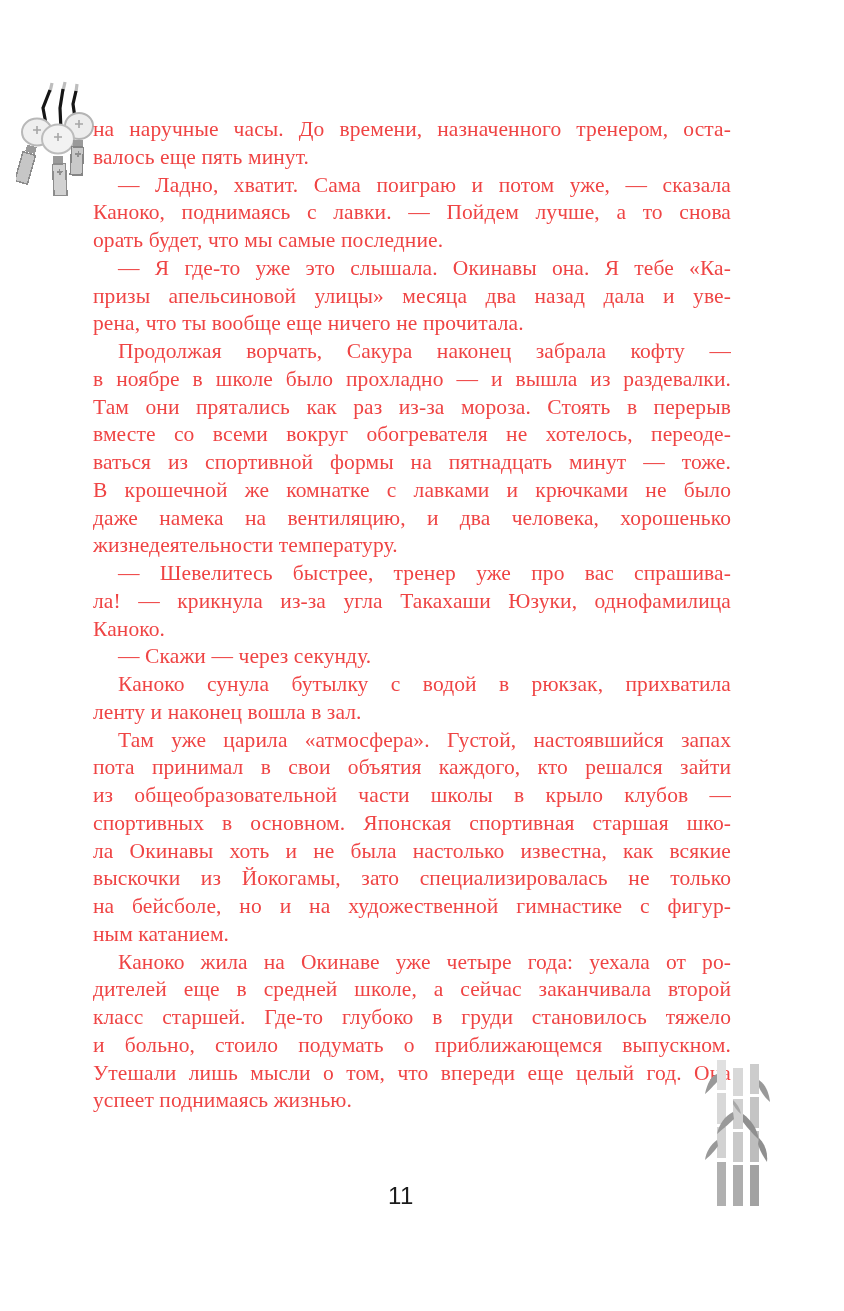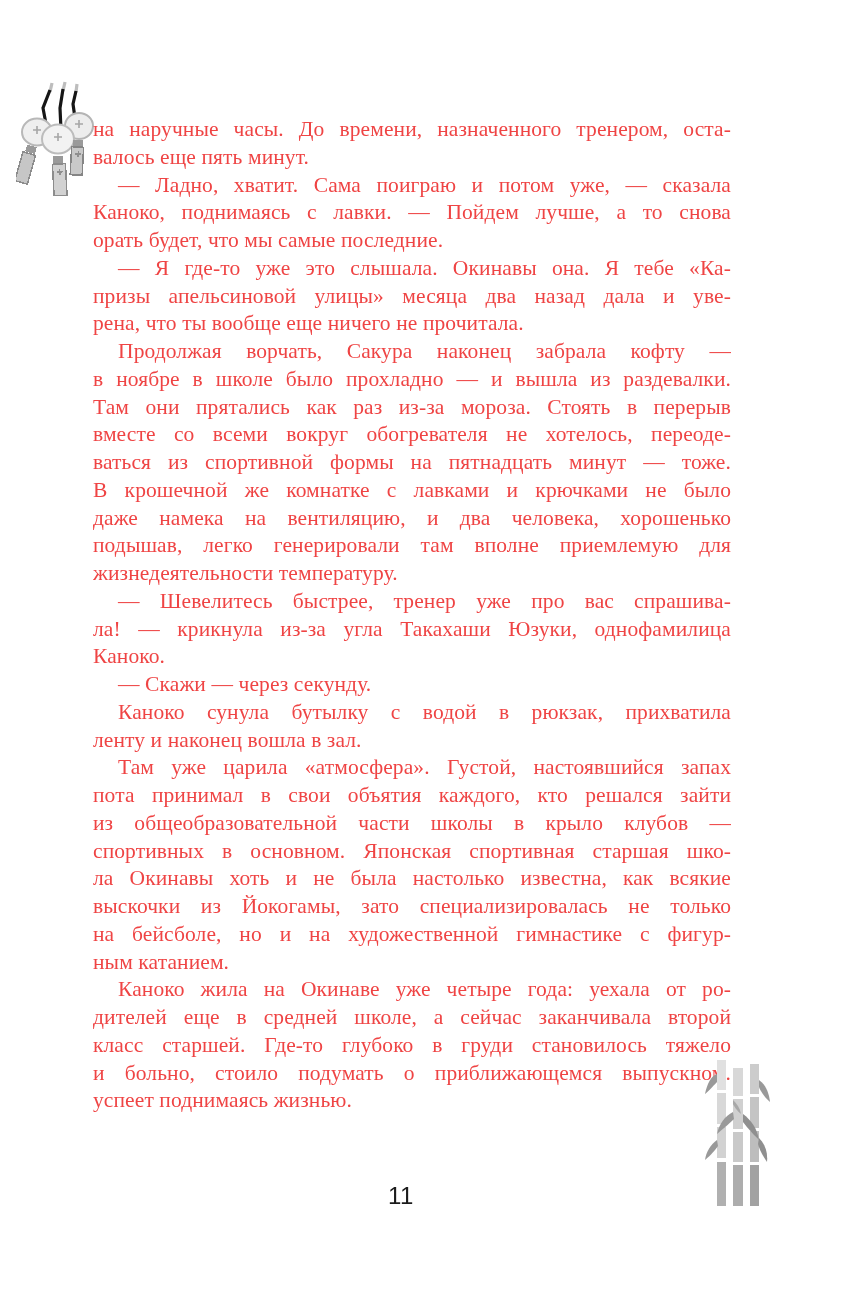--- a/index.html
+++ b/index.html
@@ -100,40 +100,40 @@
       <div class="line ind">— Я где-то уже это слышала. Окинавы она. Я тебе «Ка-</div>
       <div class="line">призы апельсиновой улицы» месяца два назад дала и уве-</div>
       <div class="line end">рена, что ты вообще еще ничего не прочитала.</div>
       <div class="line ind">Продолжая ворчать, Сакура наконец забрала кофту —</div>
       <div class="line">в ноябре в школе было прохладно — и вышла из раздевалки.</div>
       <div class="line">Там они прятались как раз из-за мороза. Стоять в перерыв</div>
       <div class="line">вместе со всеми вокруг обогревателя не хотелось, переоде-</div>
       <div class="line">ваться из спортивной формы на пятнадцать минут — тоже.</div>
       <div class="line">В крошечной же комнатке с лавками и крючками не было</div>
       <div class="line">даже намека на вентиляцию, и два человека, хорошенько</div>
-      <div class="line">подышав, легко генерировали там вполне приемлемую для</div>
       <div class="line end">жизнедеятельности температуру.</div>
       <div class="line ind">— Шевелитесь быстрее, тренер уже про вас спрашива-</div>
       <div class="line">ла! — крикнула из-за угла Такахаши Юзуки, однофамилица</div>
       <div class="line end">Каноко.</div>
       <div class="line ind end">— Скажи — через секунду.</div>
       <div class="line ind">Каноко сунула бутылку с водой в рюкзак, прихватила</div>
       <div class="line end">ленту и наконец вошла в зал.</div>
       <div class="line ind">Там уже царила «атмосфера». Густой, настоявшийся запах</div>
       <div class="line">пота принимал в свои объятия каждого, кто решался зайти</div>
       <div class="line">из общеобразовательной части школы в крыло клубов —</div>
       <div class="line">спортивных в основном. Японская спортивная старшая шко-</div>
       <div class="line">ла Окинавы хоть и не была настолько известна, как всякие</div>
       <div class="line">выскочки из Йокогамы, зато специализировалась не только</div>
       <div class="line">на бейсболе, но и на художественной гимнастике с фигур-</div>
       <div class="line end">ным катанием.</div>
       <div class="line ind">Каноко жила на Окинаве уже четыре года: уехала от ро-</div>
       <div class="line">дителей еще в средней школе, а сейчас заканчивала второй</div>
       <div class="line">класс старшей. Где-то глубоко в груди становилось тяжело</div>
       <div class="line">и больно, стоило подумать о приближающемся выпускном.</div>
+      <div class="line">Утешали лишь мысли о том, что впереди еще целый год. Она</div>
       <div class="line end">успеет поднимаясь жизнью.</div>
     </div>
 
   <svg class="bamboo-ornament" width="68" height="152" viewBox="0 0 68 152" xmlns="http://www.w3.org/2000/svg">
     <g shape-rendering="crispEdges">
       <rect x="13" y="4" width="9" height="30" fill="#e0e0e0"></rect>
       <rect x="13" y="37" width="9" height="31" fill="#d8d8d8"></rect>
       <rect x="13" y="71" width="9" height="31" fill="#d2d2d2"></rect>
       <rect x="13" y="106" width="9" height="44" fill="#b0b0b0"></rect>
       <rect x="29" y="12" width="10" height="28" fill="#d8d8d8"></rect>

